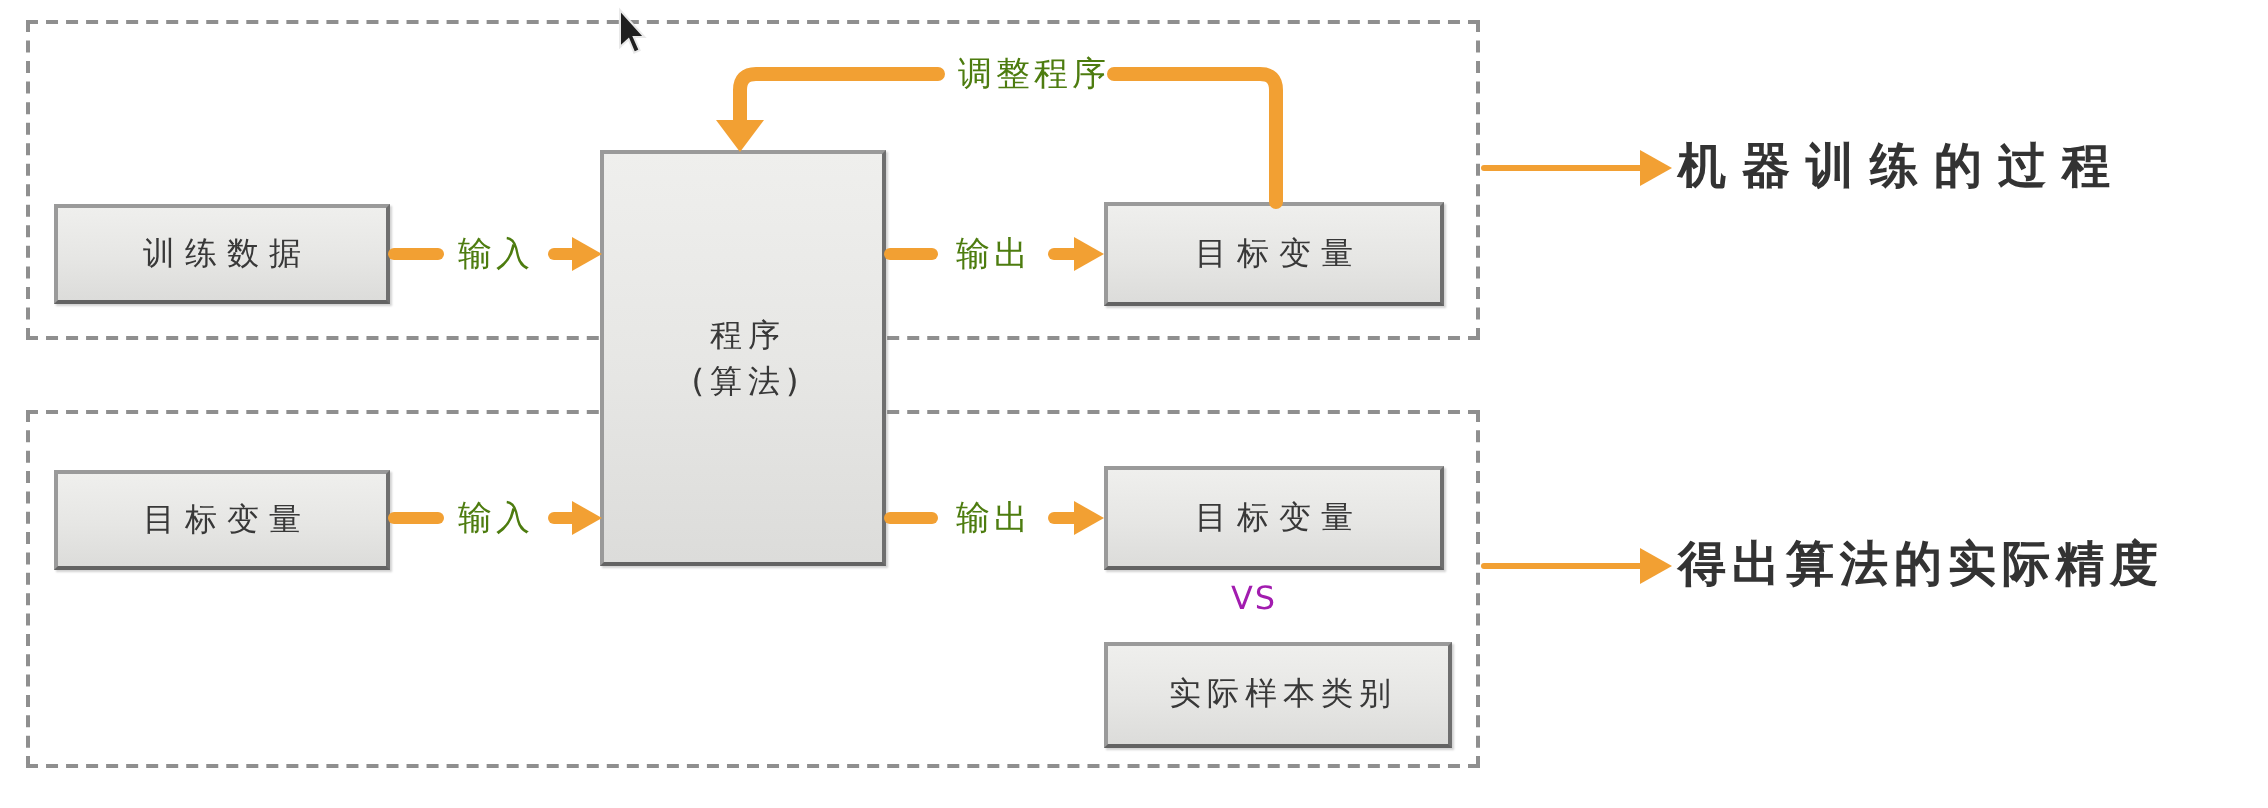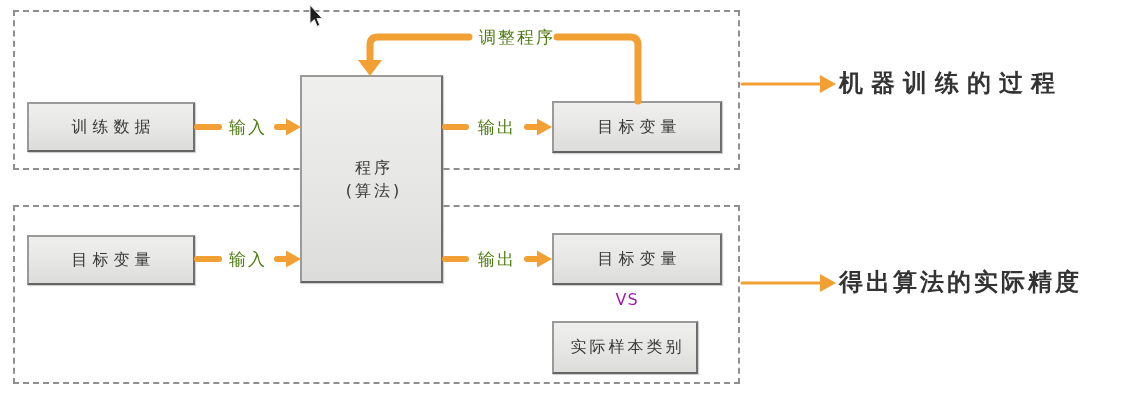--- a/index.html
+++ b/index.html
@@ -35,21 +35,21 @@
     letter-spacing: 5px;
     white-space: nowrap;
     z-index: 2;
   }
   .node span { margin-left: 5px;  }
   .node-train   { left: 27px;  top: 102px; width: 168px; height: 50px; }
   .node-test    { left: 27px;  top: 235px; width: 168px; height: 50px; }
   .node-program { left: 300px; top: 75px;  width: 143px; height: 208px; letter-spacing: 3px; line-height: 23px; }
   .node-target-top    { left: 552px; top: 101px; width: 170px; height: 52px; }
   .node-target-bottom { left: 552px; top: 233px; width: 170px; height: 52px; }
-  .node-actual        { left: 552px; top: 321px; width: 146px; height: 53px; letter-spacing: 3px; }
+  .node-actual        { left: 552px; top: 321px; width: 174px; height: 53px; letter-spacing: 3px; }
   .flow-label {
     position: absolute;
     transform: translate(-50%, -50%);
     font-size: 17px;
     letter-spacing: 2px;
     white-space: nowrap;
     z-index: 2;
     color: #4d7c0f;
   }
   .vs-label {

